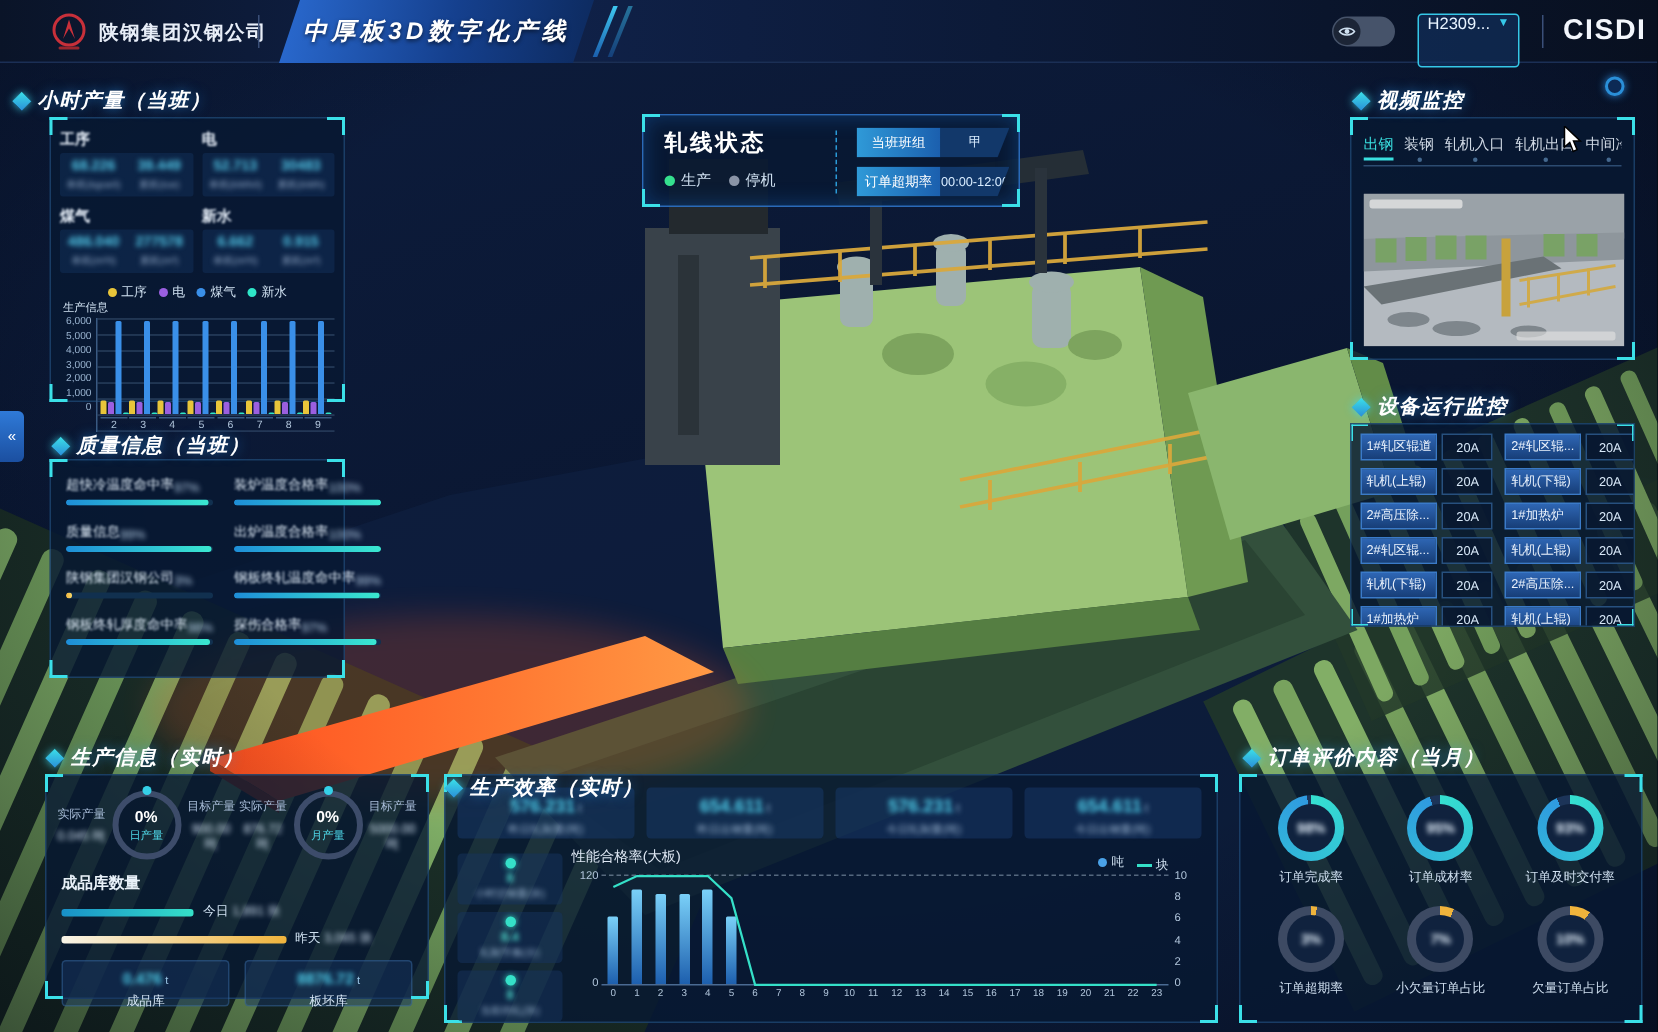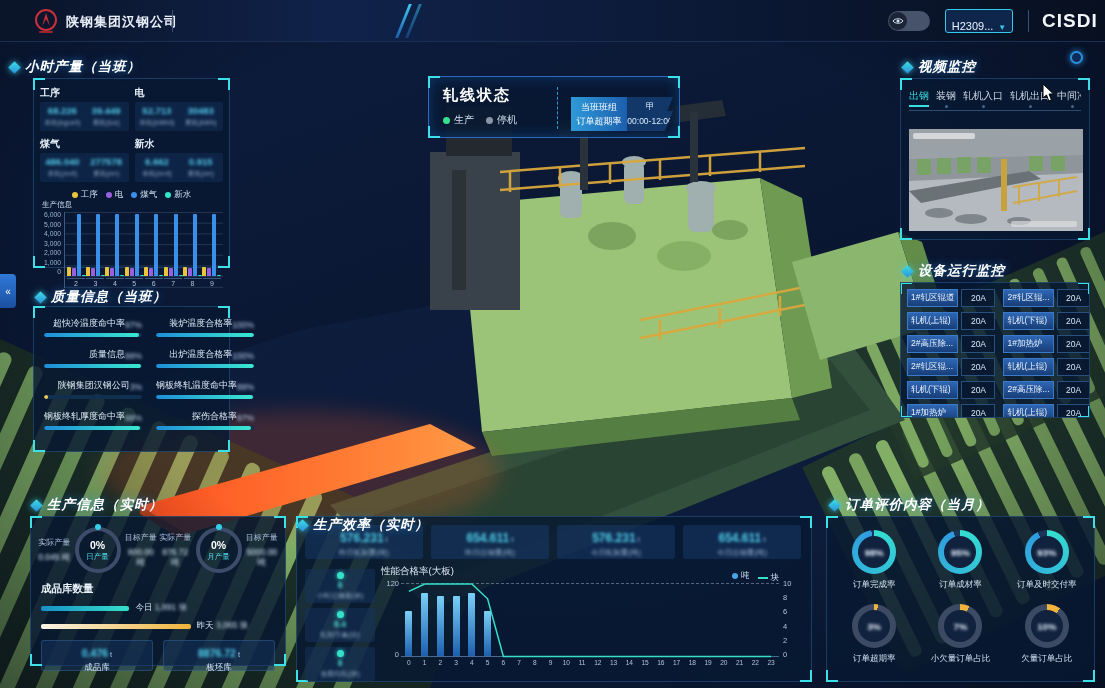--- a/index.html
+++ b/index.html
@@ -11,21 +11,21 @@
 
 #topbar{position:absolute;left:0;top:0;width:1105px;height:42px;z-index:20;background:linear-gradient(90deg,#0a1428 0%,#10224a 30%,#0c1a38 60%,#081020 100%);border-bottom:1px solid #1b2f55;display:flex;align-items:center}
 .emblem{position:absolute;left:33px;top:8px;width:26px;height:26px}
 .company{position:absolute;left:66px;top:13px;font-size:13px;font-weight:bold;color:#e8eef8;letter-spacing:1px}
 .tdiv{position:absolute;left:172px;top:10px;width:1px;height:22px;background:#3a4f78}
 .titleplate{position:absolute;left:186px;top:0;width:210px;height:42px;background:linear-gradient(100deg,#2a6ad0 0%,#15408e 55%,#0d2a5e 100%);clip-path:polygon(14px 0,100% 0,calc(100% - 14px) 100%,0 100%);display:flex;align-items:center;justify-content:center}
 .titleplate span{font-size:16px;font-weight:bold;font-style:italic;color:#fff;letter-spacing:3px;text-shadow:0 1px 3px rgba(0,0,0,.6)}
 .streak{position:absolute;top:4px;width:3px;height:34px;background:linear-gradient(180deg,#3ec8f0,#1b5fae);transform:skewX(-22deg)}
 .toggle{position:absolute;left:888px;top:11px;width:42px;height:20px;border-radius:10px;background:#46536a;cursor:pointer}
 .toggle .knob{position:absolute;left:1px;top:1px;width:18px;height:18px;border-radius:50%;background:#1c2536;display:flex;align-items:center;justify-content:center}
-.dropdown{position:absolute;left:945px;top:9px;width:68px;height:24px;border:1px solid #35c8e8;border-radius:3px;background:rgba(18,52,100,.6);display:flex;align-items:flex-end;justify-content:center;gap:5px;cursor:pointer}
+.dropdown{position:absolute;left:945px;top:9px;width:68px;height:36px;border:1px solid #35c8e8;border-radius:3px;background:rgba(18,52,100,.6);display:flex;align-items:flex-start;justify-content:center;gap:5px;cursor:pointer}
 .dropdown span{font-size:11px;color:#e8f4ff}
 .dropdown .caret{font-size:8px;color:#35c8e8}
 .tdiv2{position:absolute;left:1028px;top:10px;width:1px;height:22px;background:#3a4f78}
 .brand{position:absolute;left:1042px;top:10px;font-size:19px;font-weight:800;color:#f2f6fc;letter-spacing:1px}
 
 
 .panel{position:absolute;z-index:10;background:rgba(7,24,50,.82);border:1px solid rgba(64,140,210,.32)}
 .panel::before{content:"";position:absolute;inset:-1px;pointer-events:none;background:
  linear-gradient(#3be0e8,#3be0e8) left top/12px 2px no-repeat,
  linear-gradient(#3be0e8,#3be0e8) left top/2px 12px no-repeat,
@@ -56,21 +56,21 @@
 #energy-ticks{display:flex;flex-direction:column;justify-content:space-between;height:64px;width:26px;text-align:right;padding-right:3px}
 #energy-ticks span{font-size:6.8px;color:#9ab4d0;line-height:1}
 #energy-plot{flex:1;display:flex;justify-content:space-between;height:76px;border-left:1px solid #3a5a82;padding:0 2px;background:linear-gradient(rgba(120,160,200,.22) 1px,transparent 1px) 0 0/100% 10.7px}
 .eg{display:flex;flex-direction:column;align-items:center;width:18px}
 .egb{display:flex;align-items:flex-end;gap:1px;height:64px}
 .egb i{display:block;width:4px;border-radius:1px 1px 0 0}
 .eg>span{font-size:7px;color:#b0c4da;margin-top:2px;border-top:1px solid #3a5a82;width:100%;text-align:center;padding-top:1px}
 
 
 #quality-grid{display:grid;grid-template-columns:1fr 1fr;gap:11px 14px;padding:10px 10px 6px}
-.qtop{display:flex;justify-content:flex-end;align-items:flex-end}
+.qtop{display:flex;justify-content:flex-start;align-items:flex-end}
 .qlabel{font-size:9px;color:#dce8f4;white-space:nowrap;overflow:hidden}
 .qval{font-size:8.5px;color:#b8d0e8}
 .qtrack{height:4px;background:#11304f;margin-top:3px;border-radius:2px;overflow:hidden}
 .qfill{height:100%;background:linear-gradient(90deg,#1e8ed8,#3ae8d0);border-radius:2px}
 #collapse-tab{position:absolute;left:0;top:274px;width:16px;height:34px;z-index:12;background:linear-gradient(180deg,#2f7ad8,#1b4fa0);border-radius:0 4px 4px 0;color:#fff;font-size:10px;display:flex;align-items:center;justify-content:center;cursor:pointer}
 
 
 #line-status{box-shadow:0 0 14px rgba(30,120,220,.35) inset}
 #ls-title{position:absolute;left:14px;top:9px;font-size:15px;font-weight:bold;color:#fff;letter-spacing:2px}
 #ls-legend{position:absolute;left:14px;top:36px;display:flex;gap:12px}
@@ -263,20 +263,23 @@
 <div id="vignette"></div>
 
 <div id="topbar">
   <svg class="emblem" viewBox="0 0 26 26">
     <circle cx="13" cy="12" r="10" fill="none" stroke="#c8303a" stroke-width="2"></circle>
     <polygon points="13,5 9,18 13,11 17,18" fill="#c8303a"></polygon>
     <rect x="6" y="23" width="14" height="2" rx="1" fill="#a8282f" opacity="0.9"></rect>
   </svg>
   <span class="company">陕钢集团汉钢公司</span>
   <span class="tdiv"></span>
+  <div class="titleplate">
+    <span>中厚板3D数字化产线</span>
+  </div>
   <span class="streak" style="left:402px"></span>
   <span class="streak" style="left:412px;opacity:.5"></span>
   <div class="toggle">
     <span class="knob">
       <svg width="12" height="12" viewBox="0 0 12 12">
             <path d="M1,6 C3,3 9,3 11,6 C9,9 3,9 1,6 Z" fill="none" stroke="#cfe0f0" stroke-width="1"></path>
             <circle cx="6" cy="6" r="1.6" fill="#cfe0f0"></circle>
           </svg>
     </span>
   </div>
@@ -529,21 +532,21 @@
     <span class="lsl">
           <i style="background:#35e08e"></i>
           <span>生产</span>
         </span>
     <span class="lsl">
           <i style="background:#8a94a6"></i>
           <span>停机</span>
         </span>
   </div>
   <div id="ls-div"></div>
-  <div class="ribbon" style="top:20px">
+  <div class="ribbon" style="top:8px">
     <span class="rlab">当班班组</span>
     <span class="rval">甲</span>
   </div>
   <div class="ribbon" style="top:34px">
     <span class="rlab">订单超期率</span>
     <span class="rval">00:00-12:00</span>
   </div>
 </div>
 
 <div class="phead" style="left:903px;top:58px">

